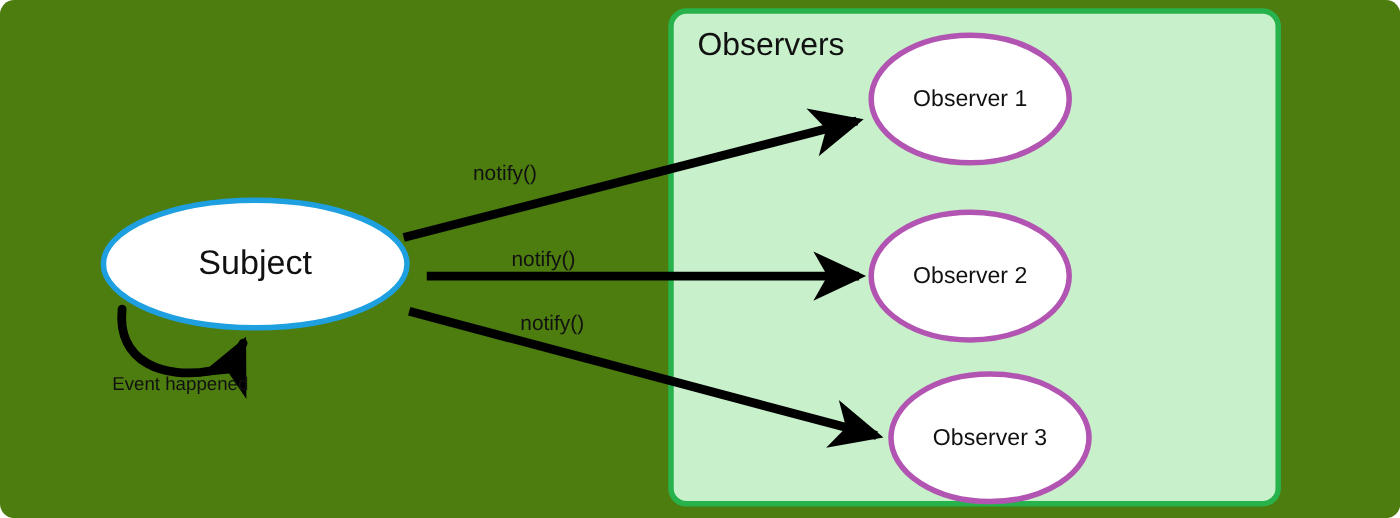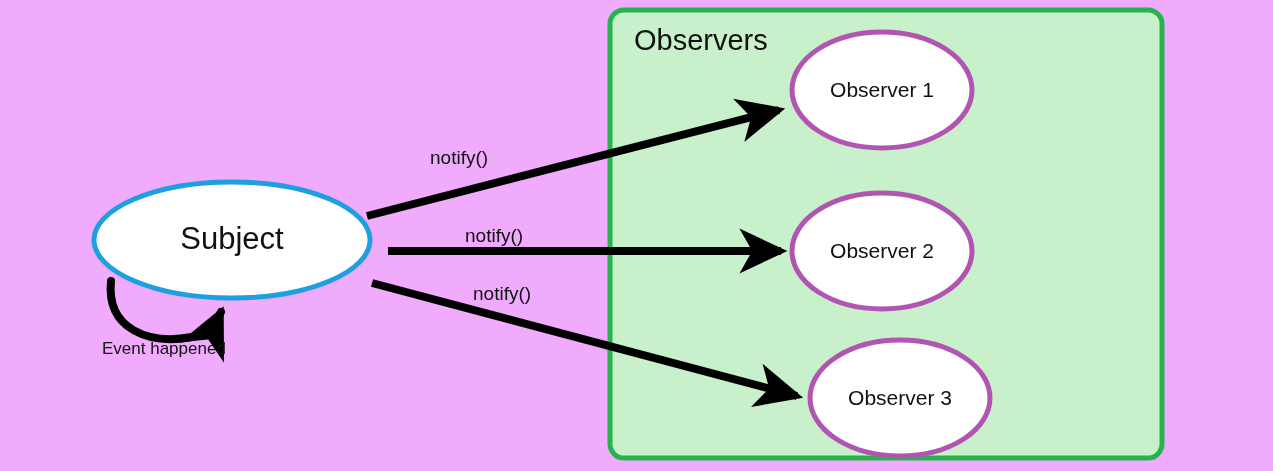--- a/index.html
+++ b/index.html
@@ -10,21 +10,22 @@
   body {
     width: 1273px;
     height: 471px;
     overflow: hidden;
     font-family: "Liberation Sans", sans-serif;
   }
   #diagram-root {
     position: relative;
     width: 1273px;
     height: 471px;
-    background: #f0abfc;
+    background: #4d7c0f;
+    border-radius: 13px;
   }
   #diagram-svg {
     position: absolute;
     top: 0;
     left: 0;
     width: 1273px;
     height: 471px;
     display: block;
   }
   .txt {

